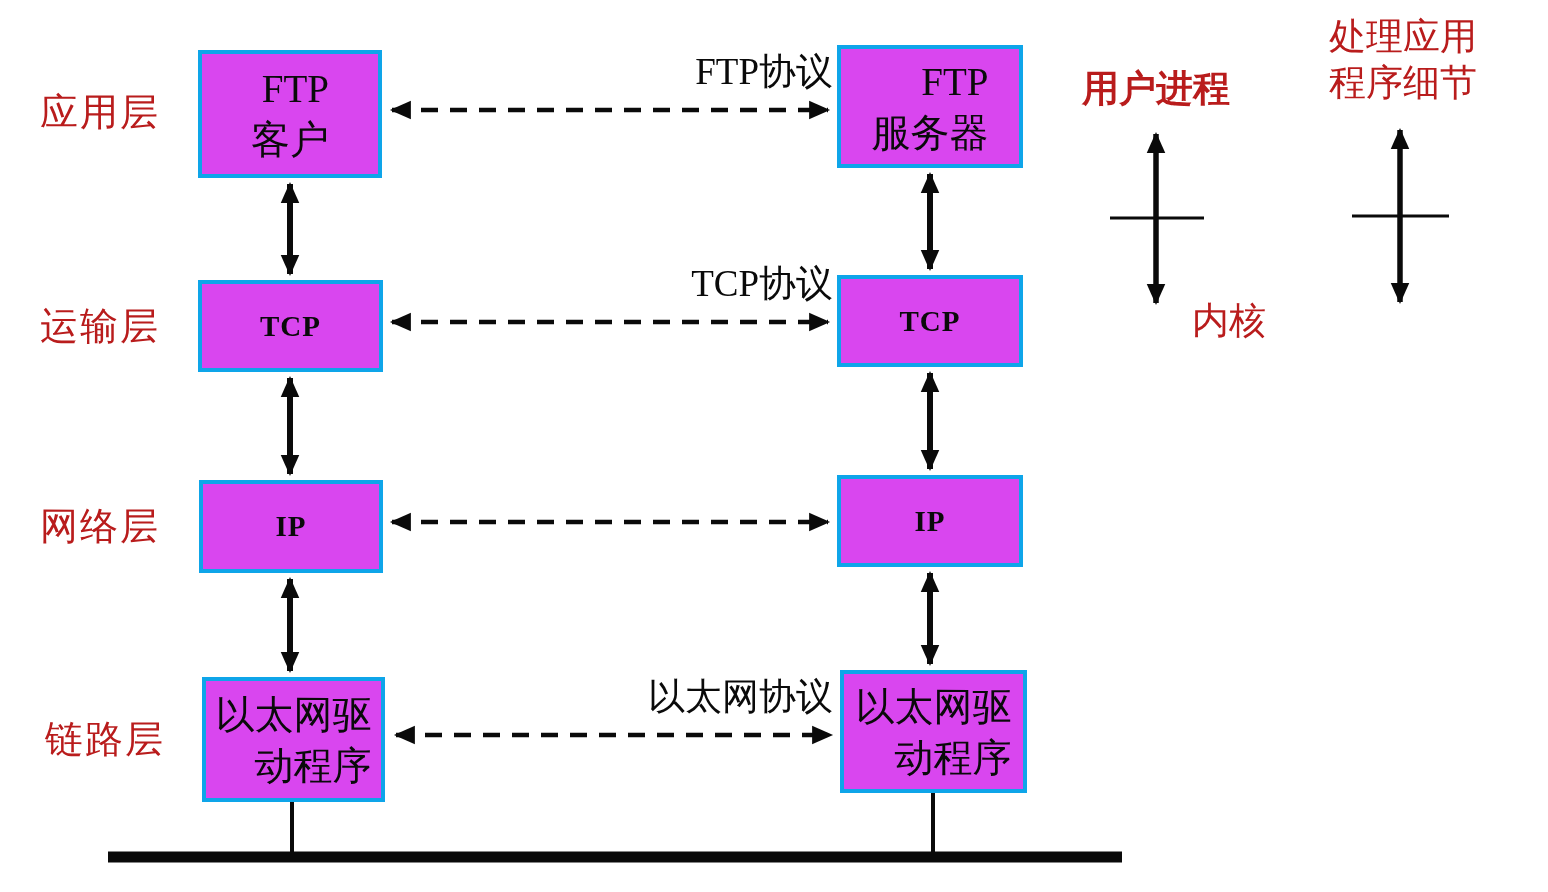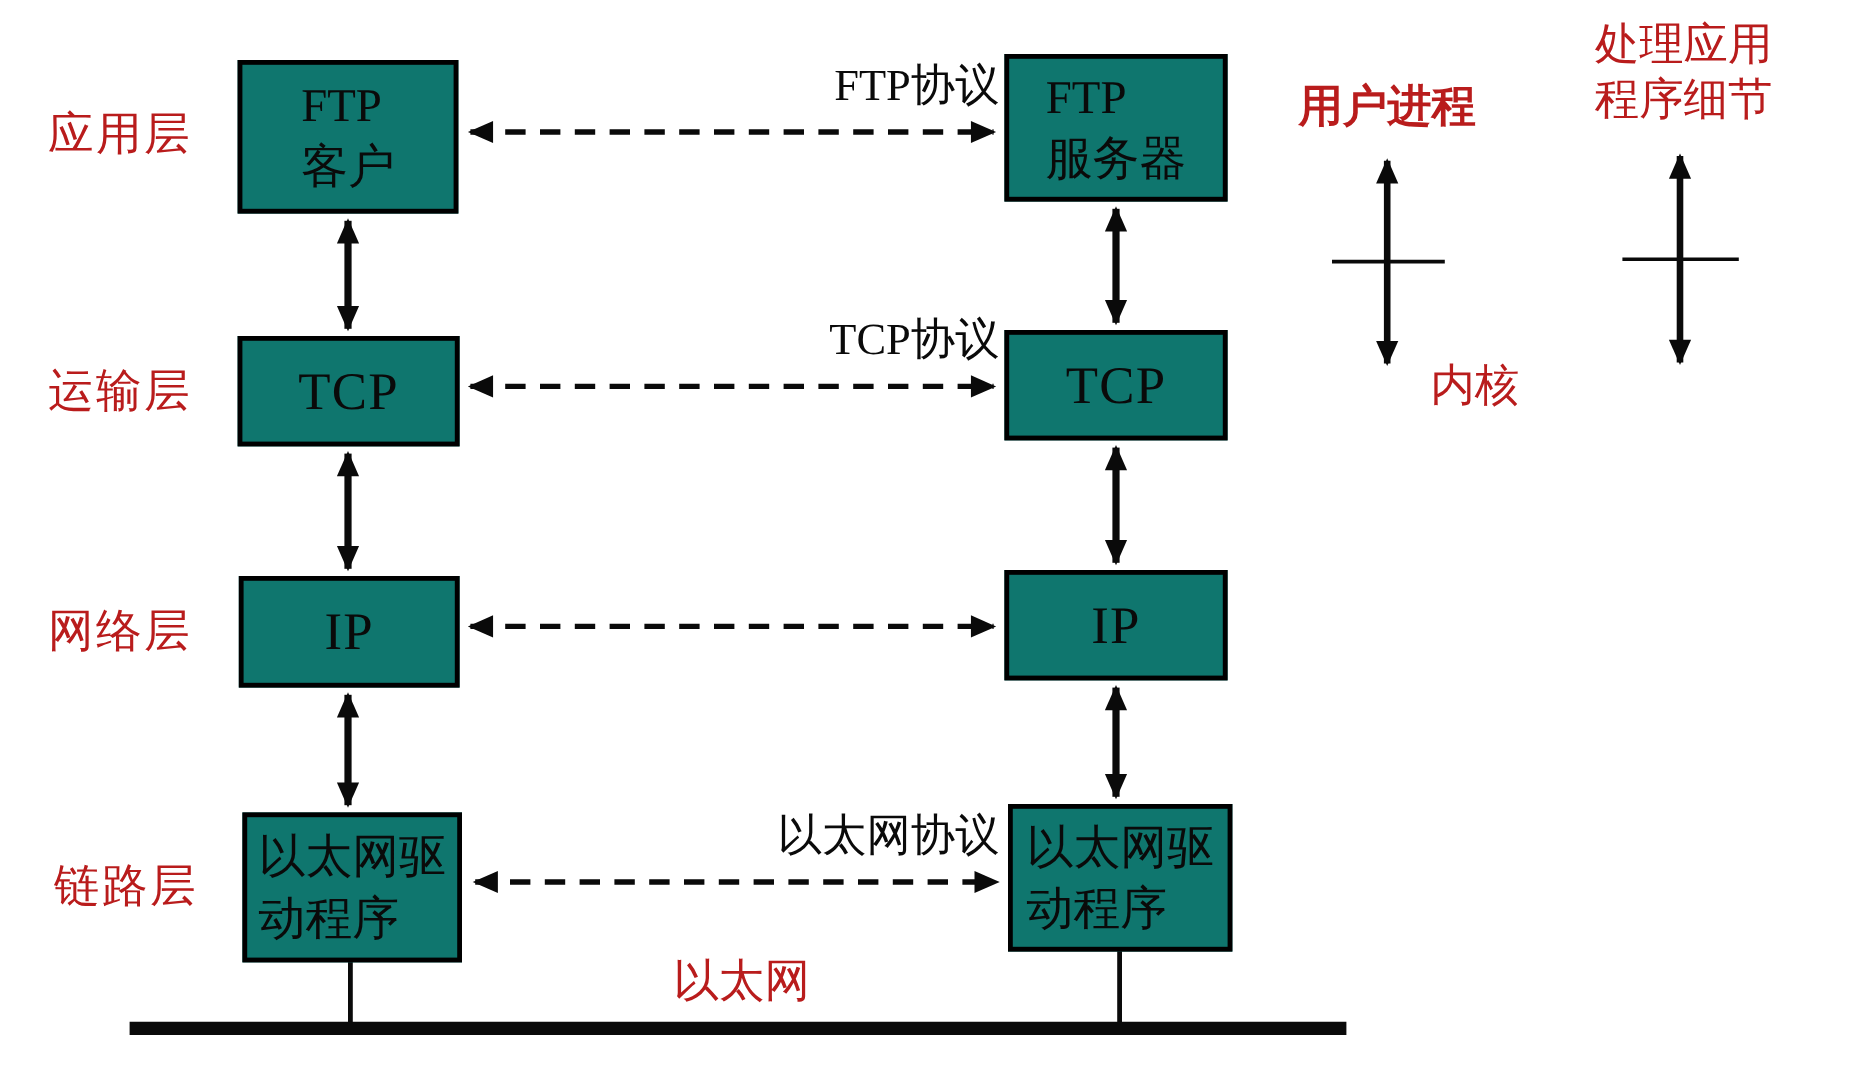--- a/index.html
+++ b/index.html
@@ -22,36 +22,36 @@
     color: #b91c1c;
   }
   .layer-label {
     font-size: 38px;
     line-height: 44px;
     white-space: nowrap;
     letter-spacing: 2px;
   }
   .proto-box {
     box-sizing: border-box;
-    border: 4px solid #000000;
-    background: #0f766e;
+    border: 4px solid #0ea5e9;
+    background: #d946ef;
     display: flex;
     align-items: center;
     justify-content: center;
-    text-align: left;
+    text-align: right;
     white-space: pre-line;
   }
   .box-two-line {
     font-size: 39px;
     line-height: 51px;
     font-family: "Liberation Serif", "DejaVu Serif", serif;
   }
   .box-acronym {
-    font-size: 44px;
-    font-weight: normal;
+    font-size: 29px;
+    font-weight: bold;
     letter-spacing: 1px;
     font-family: "Liberation Serif", "DejaVu Serif", serif;
   }
   .proto-label {
     font-size: 37px;
     line-height: 40px;
     text-align: right;
     font-family: Liberation Serif, serif;
     white-space: nowrap;
   }
@@ -143,15 +143,14 @@
 
   <div class="abs proto-label" style="left:389px; top:52px; width:444px;">FTP协议</div>
   <div class="abs proto-label" style="left:389px; top:264px; width:444px;">TCP协议</div>
   <div class="abs proto-label" style="left:389px; top:677px; width:444px;">以太网协议</div>
 
   <div class="abs cjk annot" style="left:1046px; top:66px; width:220px;font-weight:bold;">用户进程</div>
   <div class="abs cjk annot" style="left:1046px; top:298px; width:220px;text-align:right;">内核</div>
   <div class="abs cjk annot" style="left:1293px; top:14px; width:220px;">处理应用
 程序细节</div>
 
-  <div class="abs cjk bus-label" style="left:518px; top:797px; width:200px;">以太网</div>
 
 </div>
 
 </body></html>

